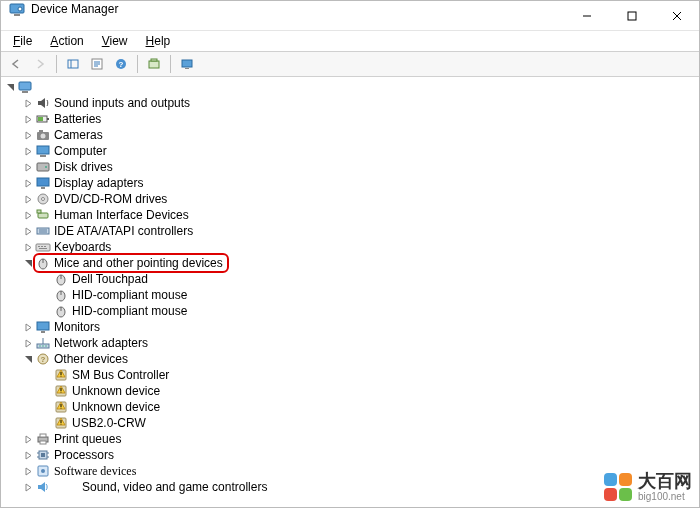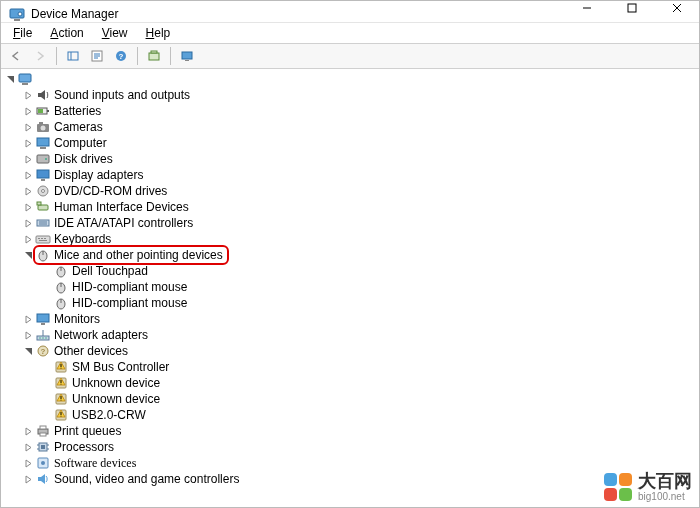--- a/index.html
+++ b/index.html
@@ -16,23 +16,23 @@
   .window {
     width: 700px;
     height: 508px;
     border: 1px solid #bbb;
     background: #fff;
     display: flex;
     flex-direction: column;
   }
   
   .titlebar {
-    height: 22px;
+    height: 30px;
     display: flex;
-    align-items: flex-end;
+    align-items: flex-start;
     justify-content: space-between;
     padding-left: 8px;
     border-bottom: 1px solid #e5e5e5;
   }
   .titlebar-left { display: flex; align-items: center; gap: 6px; }
   .title-icon {
     width: 16px; height: 16px;
     display: inline-block;
   }
   .title-text { font-size: 12px; }
@@ -685,21 +685,21 @@
                 </span>
               </div>
             </li>
             <li>
               <div class="node">
                 <span class="expander">
                   <svg width="9" height="9">
                     <path d="M2 1 L7 4.5 L2 8 Z" fill="none" stroke="#888"></path>
                   </svg>
                 </span>
-                <span style="display: inline-flex; align-items: center;">
+                <span style="display: inline-flex; align-items: center; gap: 28px;">
                   <span class="node-icon">
                     <svg width="16" height="16" viewBox="0 0 16 16">
                       <path d="M3 6v4h3l4 3V3L6 6z" fill="#5aa0d8"></path>
                       <path d="M11 5c1.5 1 1.5 5 0 6" fill="none" stroke="#5aa0d8"></path>
                     </svg>
                   </span>
                   <span class="node-label">Sound, video and game controllers</span>
                 </span>
               </div>
             </li>

